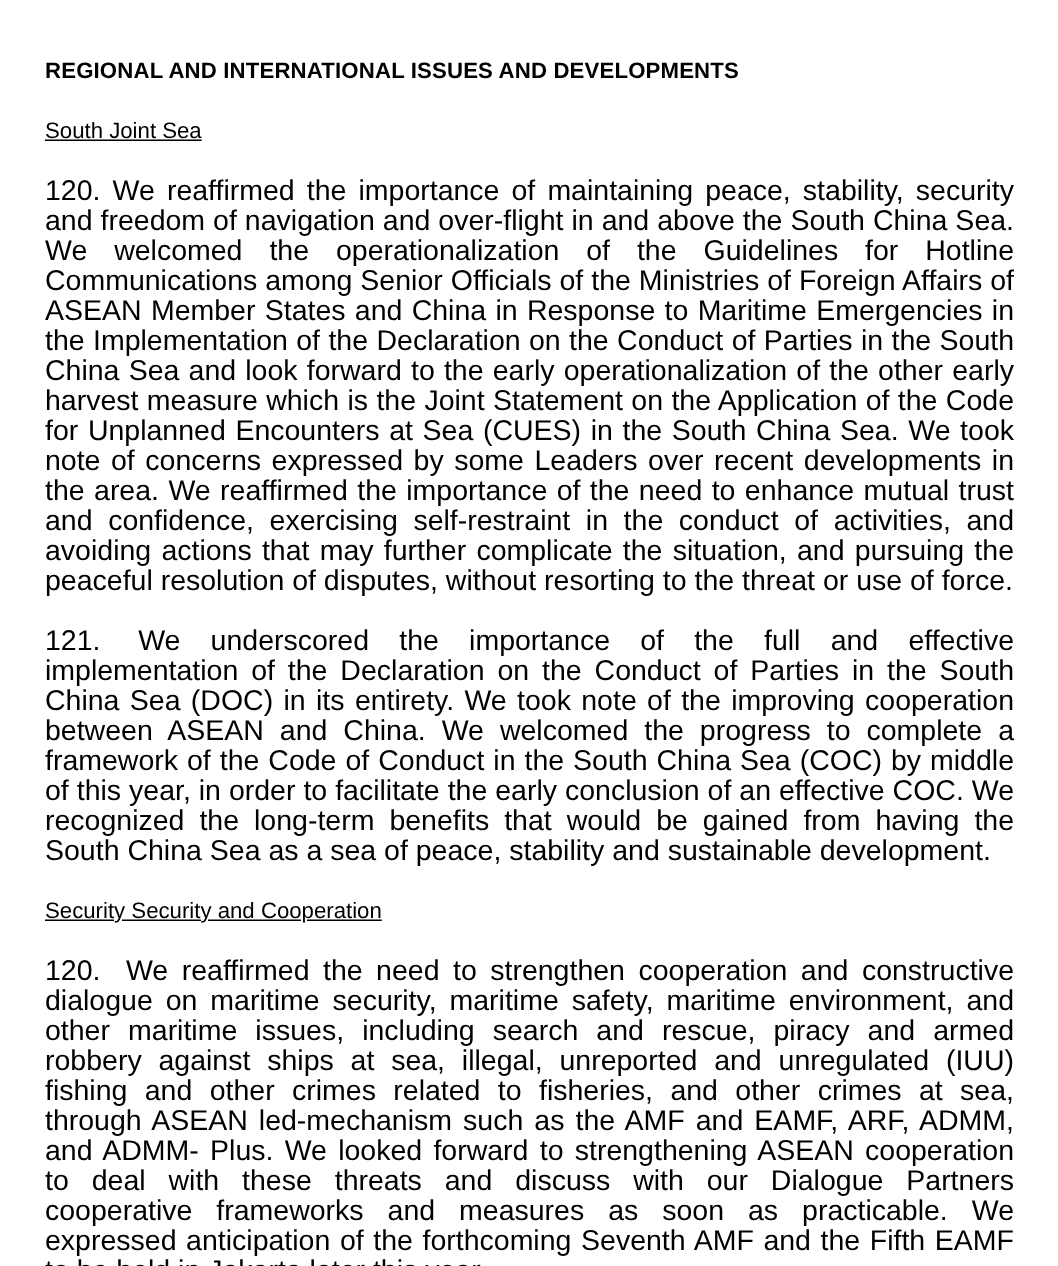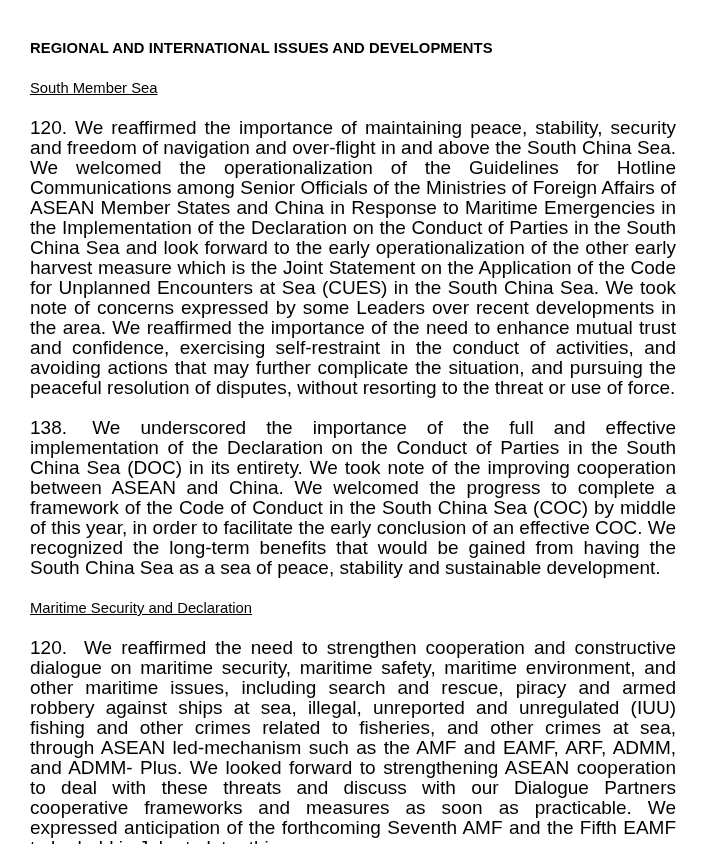--- a/index.html
+++ b/index.html
@@ -46,35 +46,35 @@
   .gap-lg { margin-right: 8px; }
 </style>
 </head>
 <body>
 
 <div class="page">
 
   <h1 class="doc-title">REGIONAL AND INTERNATIONAL ISSUES AND DEVELOPMENTS</h1>
 
   <section>
-    <h2 class="section-heading">South Member Sea</h2>
+    <h2 class="section-heading">South Joint Sea</h2>
 
     <p class="para">
       <span class="para-num">120.</span>
       <span>We reaffirmed the importance of maintaining peace, stability, security and freedom of navigation and over-flight in and above the South China Sea. We welcomed the operationalization of the Guidelines for Hotline Communications among Senior Officials of the Ministries of Foreign Affairs of ASEAN Member States and China in Response to Maritime Emergencies in the Implementation of the Declaration on the Conduct of Parties in the South China Sea and look forward to the early operationalization of the other early harvest measure which is the Joint Statement on the Application of the Code for Unplanned Encounters at Sea (CUES) in the South China Sea. We took note of concerns expressed by some Leaders over recent developments in the area. We reaffirmed the importance of the need to enhance mutual trust and confidence, exercising self-restraint in the conduct of activities, and avoiding actions that may further complicate the situation, and pursuing the peaceful resolution of disputes, without resorting to the threat or use of force.</span>
     </p>
 
     <p class="para">
-      <span class="para-num gap-md">138.</span>
+      <span class="para-num gap-md">121.</span>
       <span>We underscored the importance of the full and effective implementation of the Declaration on the Conduct of Parties in the South China Sea (DOC) in its entirety. We took note of the improving cooperation between ASEAN and China. We welcomed the progress to complete a framework of the Code of Conduct in the South China Sea (COC) by middle of this year, in order to facilitate the early conclusion of an effective COC. We recognized the long-term benefits that would be gained from having the South China Sea as a sea of peace, stability and sustainable development.</span>
     </p>
   </section>
 
   <section>
-    <h2 class="section-heading">Maritime Security and Declaration</h2>
+    <h2 class="section-heading">Security Security and Cooperation</h2>
 
     <p class="para">
       <span class="para-num gap-lg">120.</span>
       <span>We reaffirmed the need to strengthen cooperation and constructive dialogue on maritime security, maritime safety, maritime environment, and other maritime issues, including search and rescue, piracy and armed robbery against ships at sea, illegal, unreported and unregulated (IUU) fishing and other crimes related to fisheries, and other crimes at sea, through ASEAN led-mechanism such as the AMF and EAMF, ARF, ADMM, and ADMM- Plus. We looked forward to strengthening ASEAN cooperation to deal with these threats and discuss with our Dialogue Partners cooperative frameworks and measures as soon as practicable. We expressed anticipation of the forthcoming Seventh AMF and the Fifth EAMF to be held in Jakarta later this year.</span>
     </p>
   </section>
 
 </div>
 
 </body></html>

